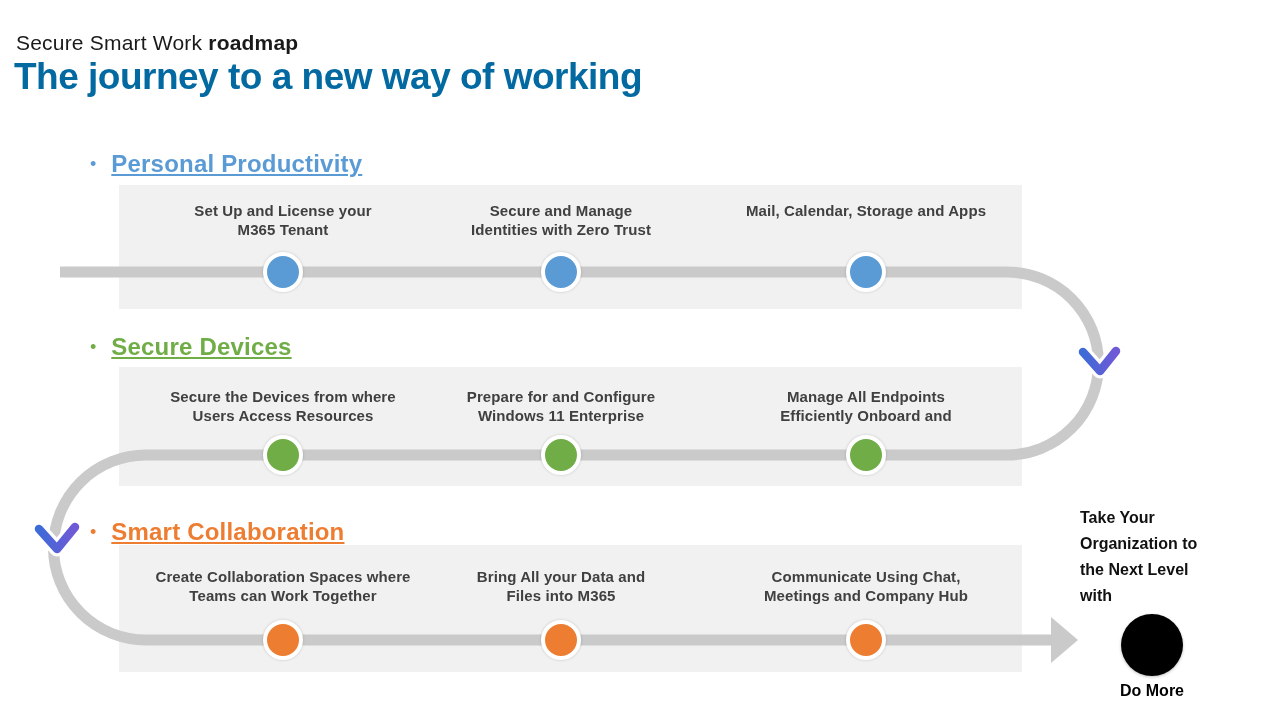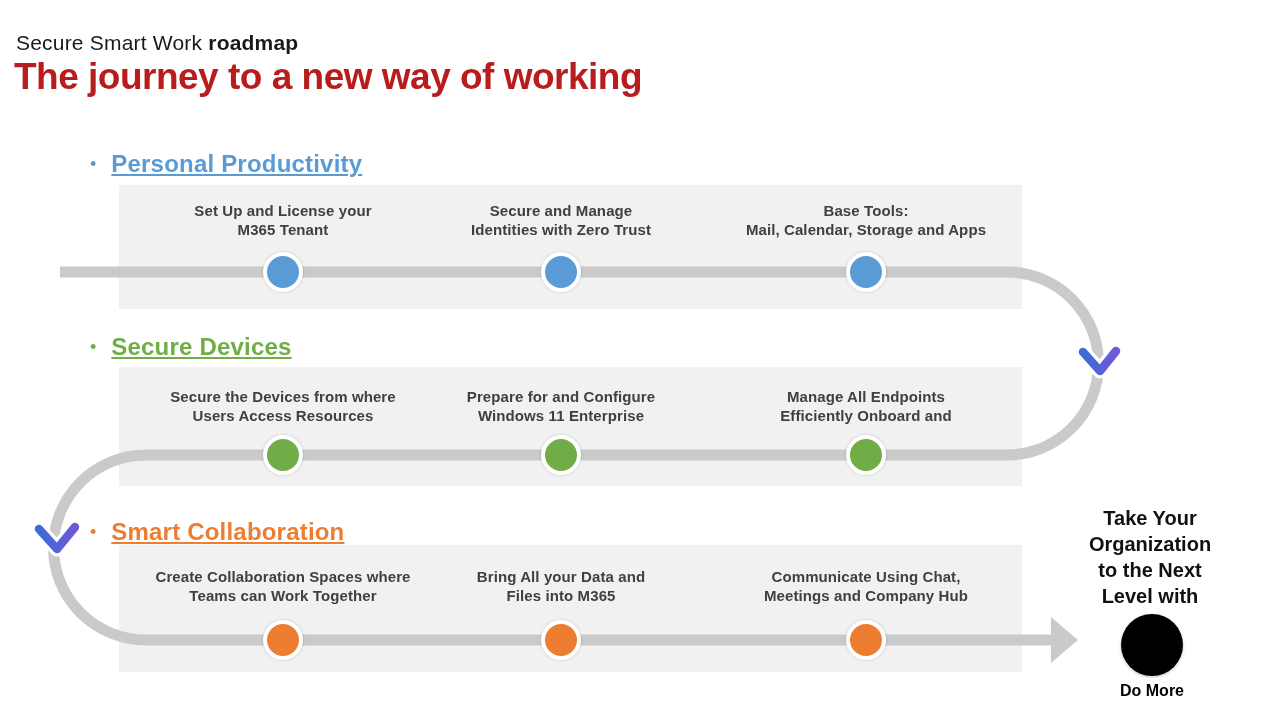--- a/index.html
+++ b/index.html
@@ -5,21 +5,21 @@
   * { margin: 0; padding: 0; box-sizing: border-box; }
   html, body { width: 1280px; height: 720px; background: #ffffff; overflow: hidden; }
   body { font-family: "Liberation Sans", sans-serif; position: relative; }
 
   .canvas { position: absolute; left: 0; top: 0; width: 1280px; height: 720px; }
 
   
   .kicker { position: absolute; left: 16px; top: 31px; font-size: 21px; color: #1a1a1a; letter-spacing: 0.2px; }
   .kicker .reg { font-weight: 400; }
   .kicker .bold { font-weight: 700; }
-  .main-title { position: absolute; left: 14px; top: 56px; font-size: 37px; font-weight: 700; color: #b91c1c; letter-spacing: -0.5px; text-align: right; }
+  .main-title { position: absolute; left: 14px; top: 56px; font-size: 37px; font-weight: 700; color: #0369a1; letter-spacing: -0.5px; text-align: right; }
 
   
   .section-header { position: absolute; display: flex; align-items: center; gap: 15px; left: 90px; }
   .section-header .bullet { font-size: 18px; line-height: 18px; }
   .section-header .label { font-size: 24px; font-weight: 700; letter-spacing: 0.2px; text-decoration: underline; }
   .sh-0 { top: 150px; }
   .sh-1 { top: 333px; }
   .sh-2 { top: 518px; }
 
   
@@ -47,22 +47,22 @@
 
   
   .node-r0 { top: 252px; }
   .node-r1 { top: 435px; }
   .node-r2 { top: 620px; }
   .node-c0 { left: 263px; }
   .node-c1 { left: 541px; }
   .node-c2 { left: 846px; }
 
   
-  .outcome-text { position: absolute; left: 1080px; top: 505px; width: 140px; text-align: center;
-                  font-size: 20px; font-weight: 700; color: #111111; line-height: 26px; }
+  .outcome-text { position: absolute; left: 1080px; top: 505px; width: 140px; text-align: left;
+                  font-size: 16px; font-weight: 700; color: #111111; line-height: 26px; }
   .do-more-badge { position: absolute; left: 1121px; top: 614px; width: 62px; height: 62px;
                    border-radius: 50%; background: #000000; box-shadow: 0 1px 3px rgba(0,0,0,0.25); }
   .do-more-label { position: absolute; left: 1092px; top: 682px; width: 120px; text-align: center;
                    font-size: 16px; font-weight: 700; color: #000000; }
 </style>
 </head>
 <body>
 
 <div class="canvas">
 
@@ -105,21 +105,20 @@
 
   <div class="milestone row0 col0">
     <div class="line">Set Up and License your</div>
     <div class="line">M365 Tenant</div>
   </div>
   <div class="milestone row0 col1">
     <div class="line">Secure and Manage</div>
     <div class="line">Identities with Zero Trust</div>
   </div>
   <div class="milestone row0 col2">
-    <div class="line">Base Tools:</div>
     <div class="line">Mail, Calendar, Storage and Apps</div>
   </div>
   <div class="node node-r0 node-c0" style="background-color: rgb(91, 155, 213);"></div>
   <div class="node node-r0 node-c1" style="background-color: rgb(91, 155, 213);"></div>
   <div class="node node-r0 node-c2" style="background-color: rgb(91, 155, 213);"></div>
 
   <div class="milestone row1 col0">
     <div class="line">Secure the Devices from where</div>
     <div class="line">Users Access Resources</div>
   </div>

